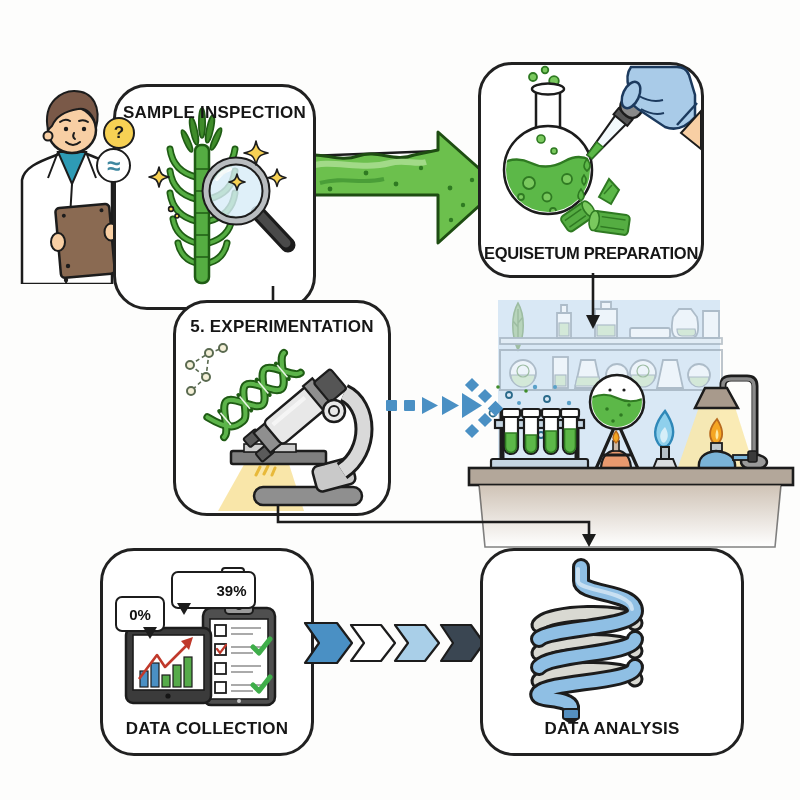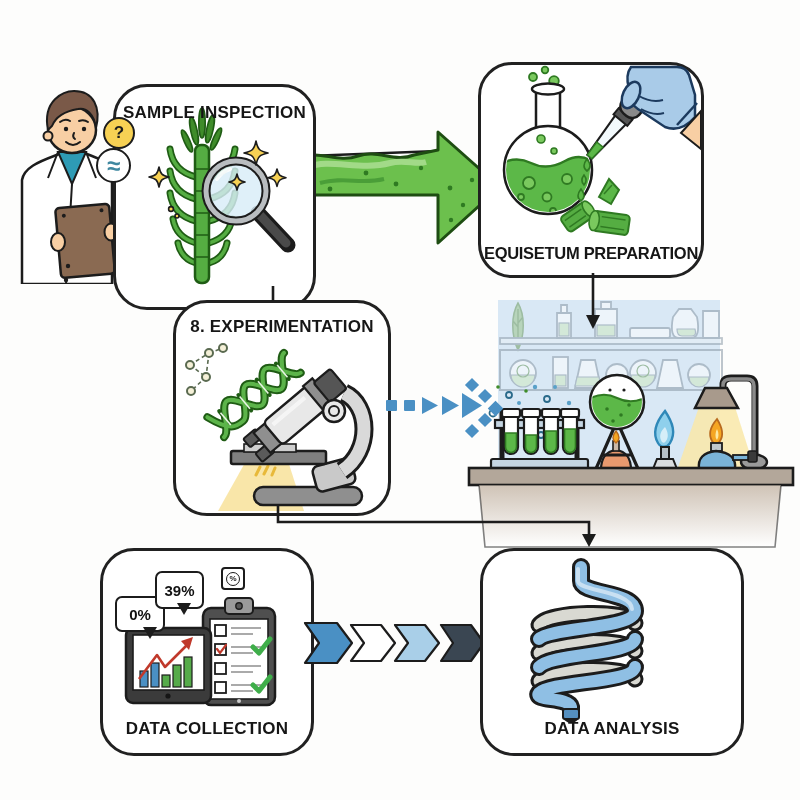--- a/index.html
+++ b/index.html
@@ -213,21 +213,21 @@
           <rect x="-18" y="-10" width="36" height="20" rx="4" fill="#55ad42" stroke="#2f7a22" stroke-width="2"></rect>
           <ellipse cx="-17" cy="0" rx="5" ry="10" fill="#7ac95e" stroke="#2f7a22" stroke-width="1.6"></ellipse>
           <path d="M-10,-5 L14,-5 M-10,5 L14,5" stroke="#2f7a22" stroke-width="1.4"></path>
         </g>
       </g>
     </svg>
     <div class="box-title" style="bottom:12px;font-size:16.5px;letter-spacing:-0.3px;">EQUISETUM PREPARATION</div>
   </div>
 
   <div class="box" style="left:173px;top:300px;width:212px;height:210px;">
-    <div class="box-title" style="top:14px;">8. EXPERIMENTATION</div>
+    <div class="box-title" style="top:14px;">5. EXPERIMENTATION</div>
     <svg class="abs" style="left:0;top:0" width="212" height="210" viewBox="0 0 212 210">
 
       <g>
         <g stroke="#5a6a50" stroke-width="1.6" stroke-dasharray="4,3">
           <line x1="14" y1="62" x2="33" y2="50"></line>
             <line x1="33" y1="50" x2="47" y2="45"></line>
           <line x1="14" y1="62" x2="30" y2="74"></line>
             <line x1="33" y1="50" x2="30" y2="74"></line>
           <line x1="30" y1="74" x2="15" y2="88"></line>
         </g>
@@ -498,21 +498,21 @@
         <path d="M36,128 L54,104 L62,116 L86,92" stroke="#c0392b" stroke-width="2.6" fill="none" stroke-linejoin="round"></path>
         <path d="M78,90 L90,86 L86,99 Z" fill="#c0392b"></path>
         <circle cx="65" cy="145" r="2.6" fill="#151515"></circle>
       </g>
     </svg>
 
     <div class="bubble" style="left:12px;top:45px;width:46px;height:32px;">
       <span>0%</span>
     </div>
     <div class="bubble-tail" style="left:40px;top:76px;"></div>
-    <div class="bubble" style="left:52px;top:20px;width:45px;height:34px;">
+    <div class="bubble" style="left:68px;top:20px;width:45px;height:34px;padding-left:36px;">
       <span>39%</span>
     </div>
     <div class="bubble-tail" style="left:74px;top:52px;"></div>
 
     <div style="position:absolute;left:118px;top:16px;width:20px;height:19px;border:2px solid #1c1c1c;
                 border-radius:4px;background:#fff;display:flex;align-items:center;justify-content:center;">
       <span style="font-size:8px;font-weight:bold;color:#1c1c1c;border:1.3px solid #1c1c1c;border-radius:50%;
                    width:12px;height:12px;display:flex;align-items:center;justify-content:center;">%</span>
     </div>
     <div class="box-title" style="bottom:14px;">DATA COLLECTION</div>

